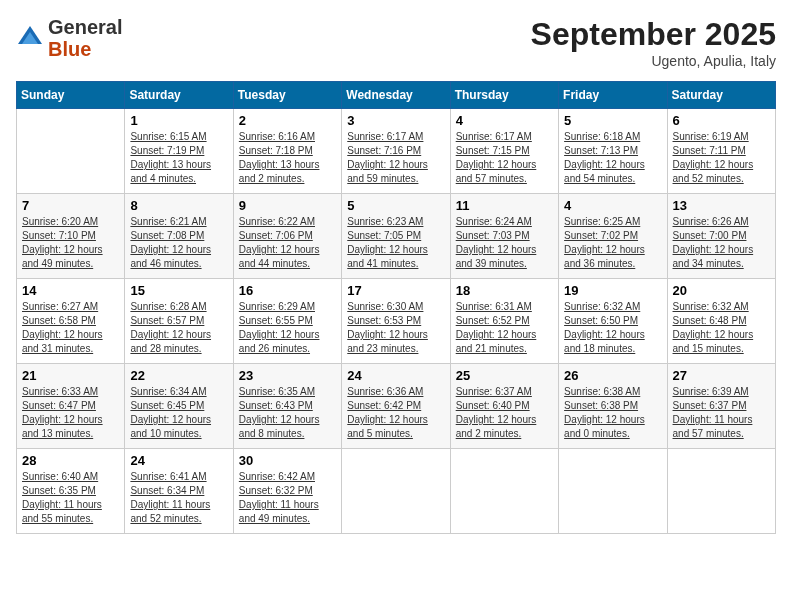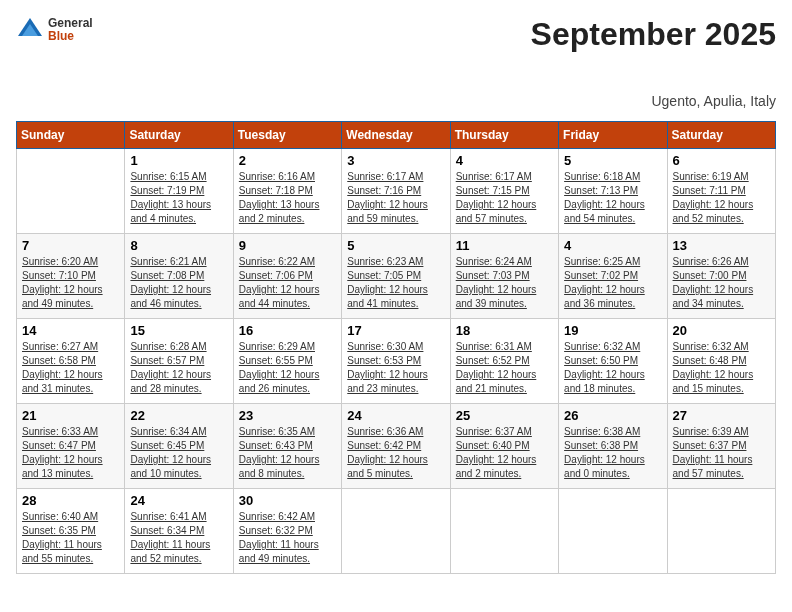--- a/index.html
+++ b/index.html
@@ -15,50 +15,49 @@
       justify-content: space-between;
       align-items: flex-start;
       margin-bottom: 12px;
     }
     .logo {
       display: flex;
       align-items: center;
       gap: 4px;
     }
     .logo-text {
-      font-size: 12px;
+      font-size: 20px;
       font-weight: bold;
       line-height: 1.1;
     }
     .logo-general { color: #333; }
     .logo-blue { color: #c2410c; }
     .logo-icon {
       width: 28px;
       height: 28px;
     }
     .title-block {
       text-align: right;
     }
     .month-title {
       font-size: 32px;
       font-weight: bold;
       color: #222;
     }
     .location {
       font-size: 14px;
       color: #444;
-      margin-top: 40px;
     }
     table {
       width: 100%;
       border-collapse: collapse;
       font-size: 11px;
     }
     thead tr th {
-      background-color: #c2410c;
+      background-color: #0369a1;
       color: #fff;
       padding: 6px 4px;
       text-align: left;
       font-size: 12px;
       font-weight: bold;
       border: 1px solid #1a5fa0;
     }
     tbody tr td {
       vertical-align: top;
       padding: 4px 5px;

